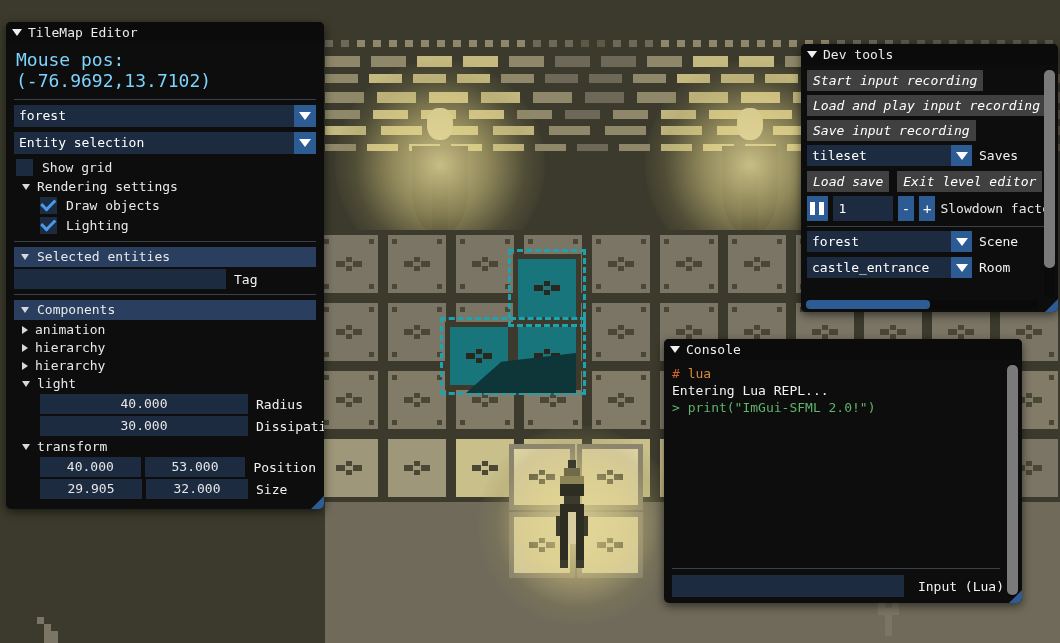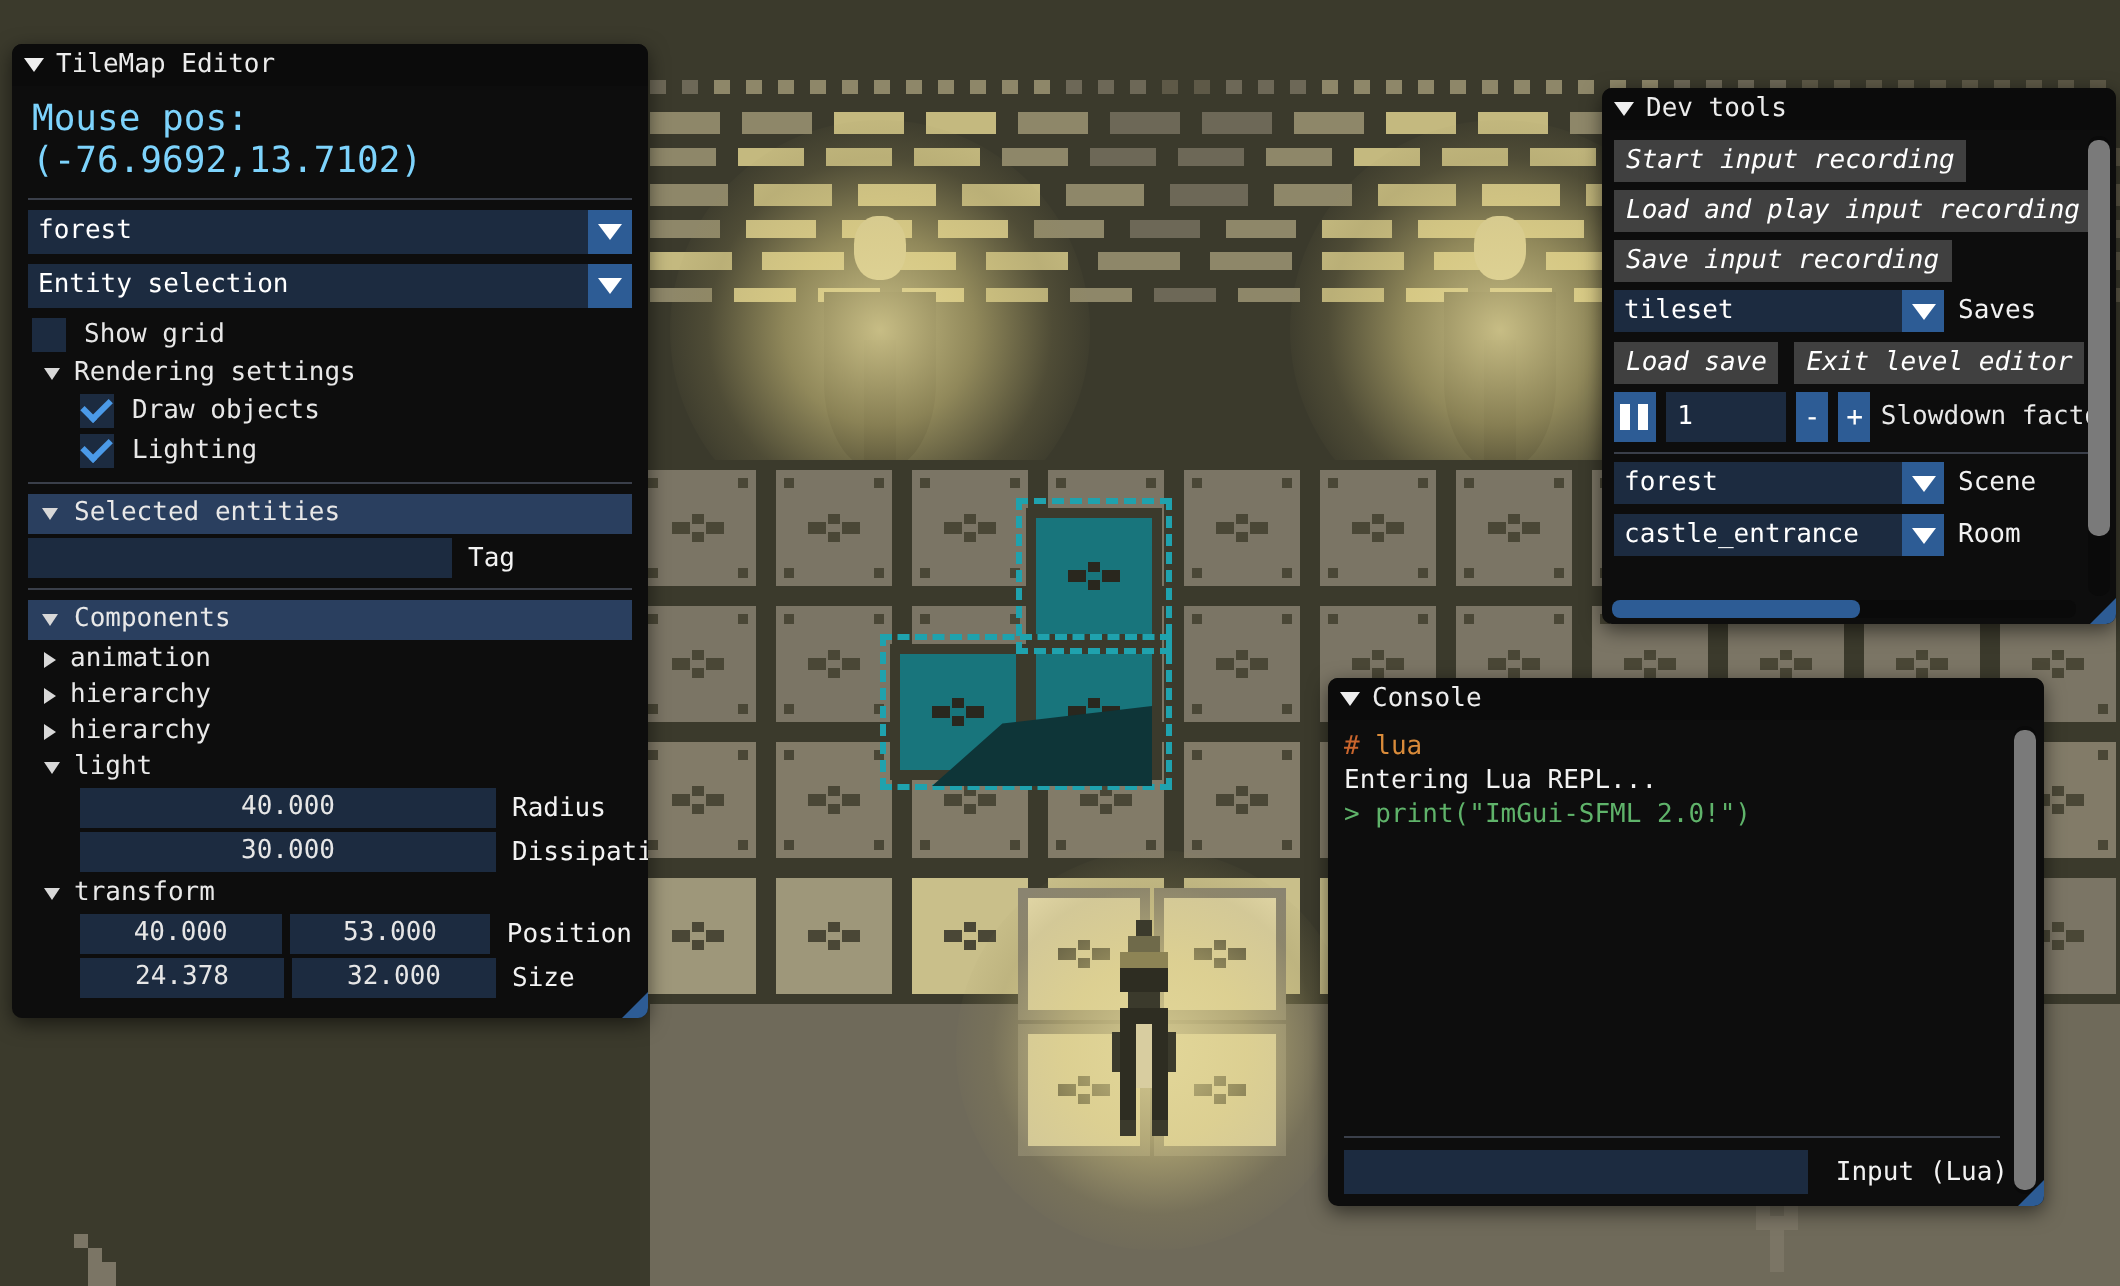--- a/index.html
+++ b/index.html
@@ -855,21 +855,21 @@
         <span class="tri-small-down"></span>
         <span>transform</span>
       </div>
 
       <div class="fieldrow" style="margin-left:26px;margin-top:2px;">
         <div class="field" style="width:102px;">40.000</div>
         <div class="field" style="width:102px;margin-left:-4px;">53.000</div>
         <span class="lbl">Position</span>
       </div>
       <div class="fieldrow" style="margin-left:26px;">
-        <div class="field" style="width:102px;">24.378</div>
+        <div class="field" style="width:102px;">29.905</div>
         <div class="field" style="width:102px;margin-left:-4px;">32.000</div>
         <span class="lbl">Size</span>
       </div>
     </div>
     <div class="resize-grip"></div>
   </div>
 
   <div class="win" style="left:801px;top:44px;width:257px;height:268px;">
     <div class="win-title">
       <span class="tri-down"></span>

